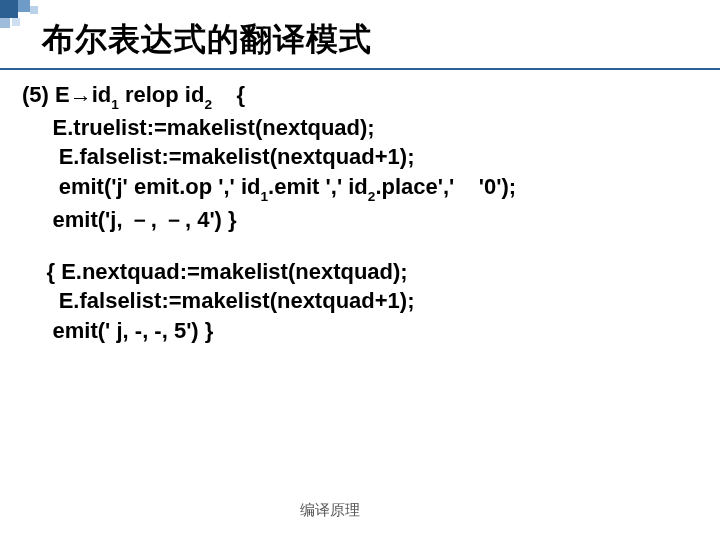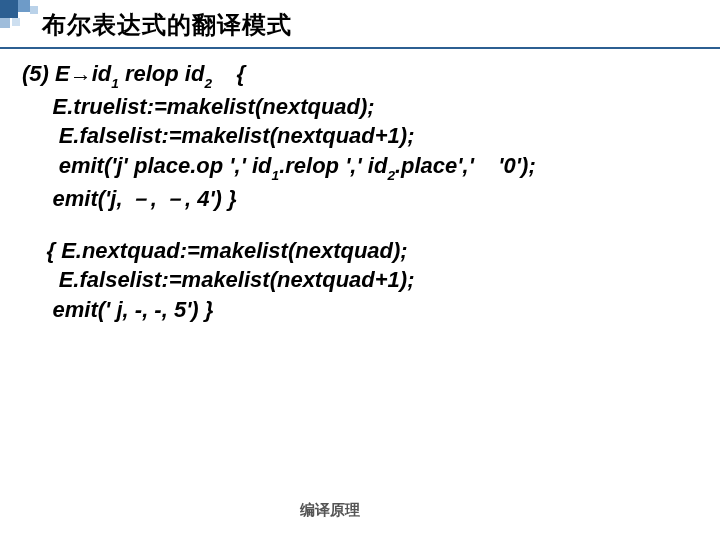--- a/index.html
+++ b/index.html
@@ -12,56 +12,55 @@
     overflow: hidden;
   }
   .corner-deco { position: absolute; top: 0; left: 0; width: 60px; height: 30px; }
   .sq { position: absolute; }
   .sq1 { left: 0; top: 0; width: 18px; height: 18px; background: #2c5f92; }
   .sq2 { left: 18px; top: 0; width: 12px; height: 12px; background: #6e9bc8; }
   .sq3 { left: 0; top: 18px; width: 10px; height: 10px; background: #9fbddb; }
   .sq4 { left: 30px; top: 6px; width: 8px; height: 8px; background: #bad2e9; }
   .sq5 { left: 12px; top: 18px; width: 8px; height: 8px; background: #cddff0; }
   .title {
-    margin-top: 9px;
+    margin-top: 18px;
     margin-left: 42px;
-    font-size: 24px;
+    font-size: 32px;
     font-weight: bold;
     color: #000;
     letter-spacing: 1px;
   }
   .underline {
     margin-top: 6px;
     margin-left: 0;
     width: 720px;
     height: 0;
     border-bottom: 2px solid #2c5f92;
   }
   .body {
     padding: 10px 20px 0 22px;
     font-size: 22px;
     font-weight: bold;
     color: #000;
     line-height: 1.35;
     font-family: Arial, "SimSun", sans-serif;
-    font-style: italic;
   }
   .block { margin-bottom: 22px; }
   .line { white-space: pre; }
   .sub { font-size: 0.62em; vertical-align: sub; position: relative; top: 0.1em; }
   .footer {
     position: absolute;
     bottom: 20px;
     left: 0;
     width: 660px;
     text-align: center;
     font-size: 15px;
     color: #555;
     font-family: "SimSun";
-    font-weight: bold;
+    font-weight: normal;
   }
 </style>
 </head>
 <body>
 
 <div class="corner-deco">
   <div class="sq sq1"></div>
     <div class="sq sq2"></div>
     <div class="sq sq3"></div>
   <div class="sq sq4"></div>
@@ -70,21 +69,21 @@
 
 <div class="title">布尔表达式的翻译模式</div>
 <div class="underline"></div>
 
 <div class="body">
 
   <div class="block">
     <div class="line"><span>(5)</span> <span>E→id</span><span class="sub">1</span><span> relop id</span><span class="sub">2</span><span>    {</span></div>
     <div class="line">     <span>E.truelist:=makelist(nextquad);</span></div>
     <div class="line">      <span>E.falselist:=makelist(nextquad+1);</span></div>
-    <div class="line">      <span>emit('j' place.op ',' id</span><span class="sub">1</span><span>.relop ',' id</span><span class="sub">2</span><span>.place',' </span>  <span> '0');</span></div>
+    <div class="line">      <span>emit('j' emit.op ',' id</span><span class="sub">1</span><span>.emit ',' id</span><span class="sub">2</span><span>.place',' </span>  <span> '0');</span></div>
     <div class="line">     <span>emit('j, －, －, 4') }</span></div>
   </div>
 
   <div class="block">
     <div class="line">    <span>{ E.nextquad:=makelist(nextquad);</span></div>
     <div class="line">      <span>E.falselist:=makelist(nextquad+1);</span></div>
     <div class="line">     <span>emit(' j, -, -, 5') }</span></div>
   </div>
 
 </div>

